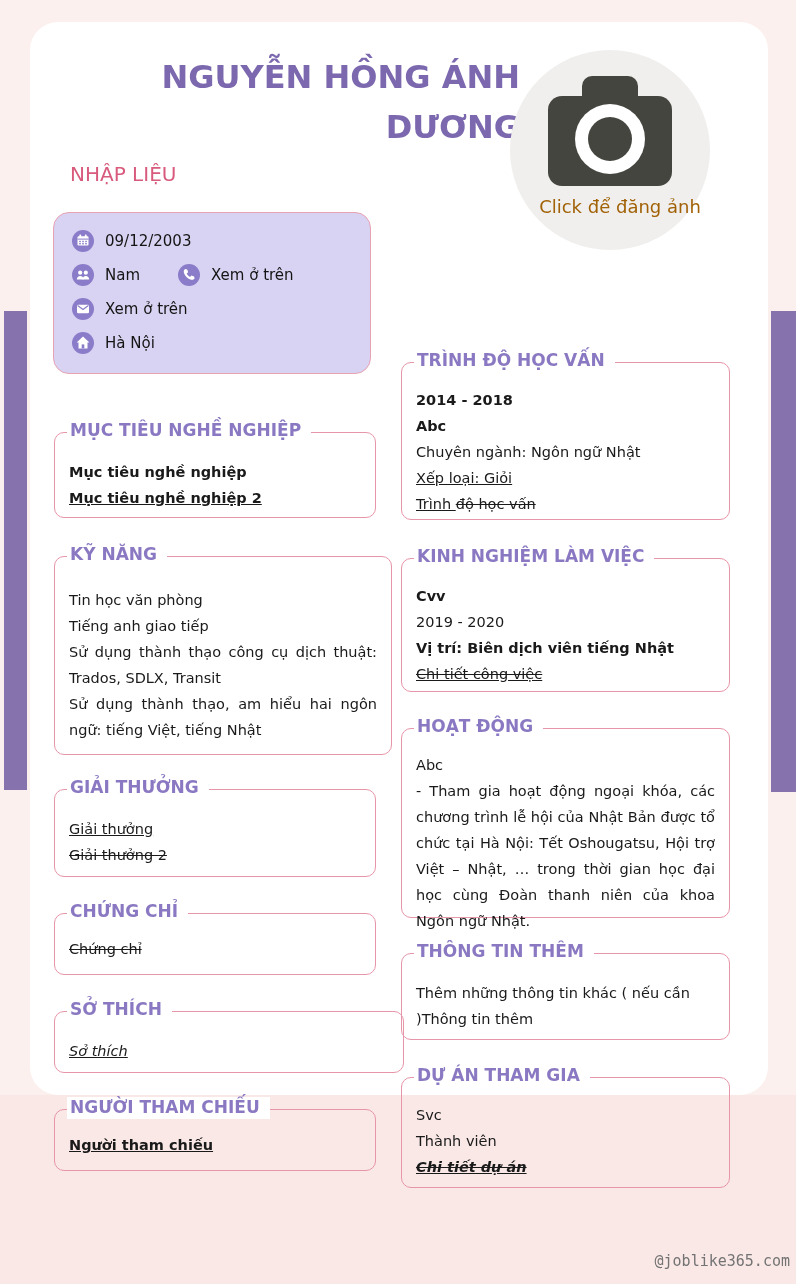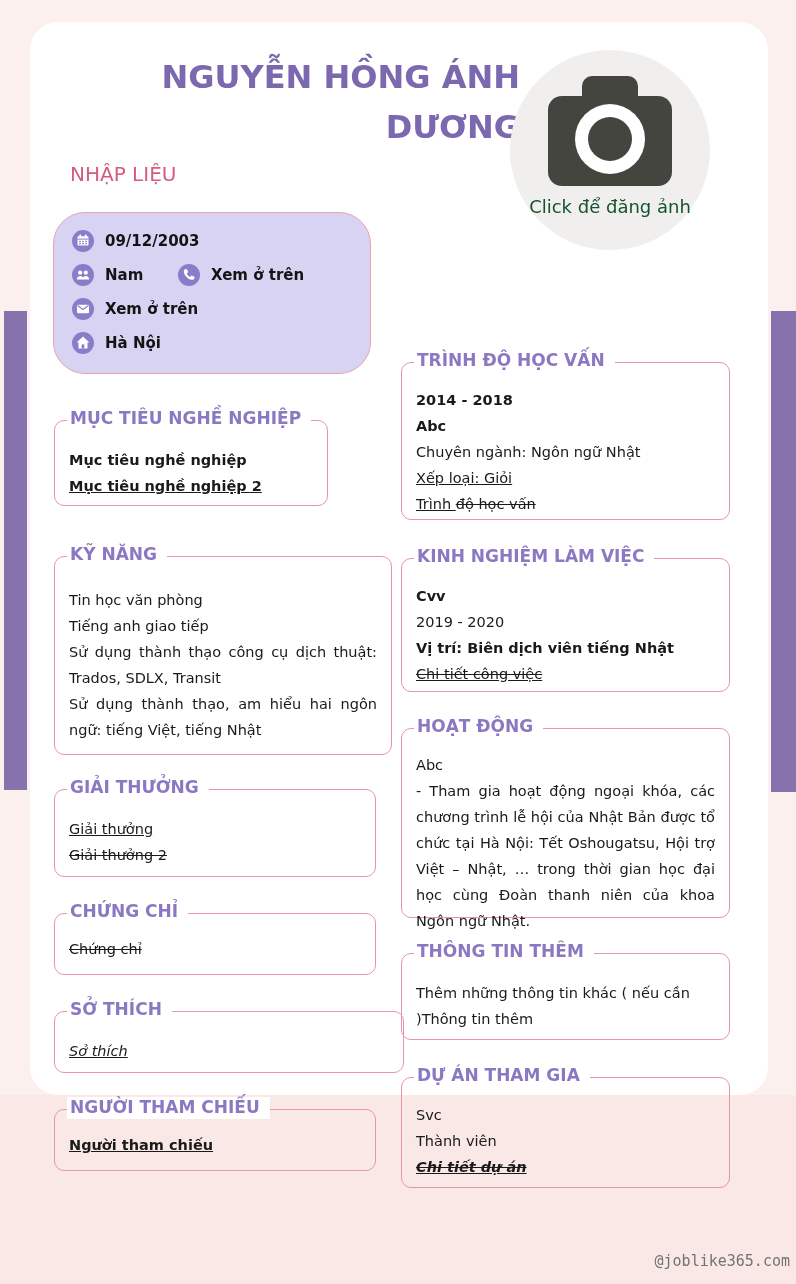--- a/index.html
+++ b/index.html
@@ -11,25 +11,25 @@
   .bar-right{left:771px;top:311px;width:25px;height:481px;}
   .card{position:absolute;left:30px;top:22px;width:738px;height:1073px;background:#ffffff;border-radius:28px;}
 
   .name{position:absolute;left:70px;top:52px;width:450px;font-size:32px;font-weight:bold;
         color:#7b68ae;line-height:50px;text-align:right;}
   .subtitle{position:absolute;left:70px;top:162px;font-size:20px;font-weight:normal;color:#d85a7c;}
 
   .photo{position:absolute;left:510px;top:50px;width:200px;height:200px;border-radius:50%;
          background:#f0efed;cursor:pointer;}
   .photo svg{position:absolute;left:50%;top:26px;transform:translateX(-50%);}
-  .photo-label{position:absolute;top:146px;left:0;width:100%;text-align:center;
-               font-size:18px;color:#14532d;}
+  .photo-label{position:absolute;top:146px;left:10px;width:100%;text-align:center;
+               font-size:18px;color:#a16207;}
 
   .info{position:absolute;left:53px;top:212px;width:316px;height:160px;background:#d8d3f2;
-        border:1px solid #e7a3b2;border-radius:32px;font-weight:bold;}
+        border:1px solid #e7a3b2;border-radius:16px;}
   .irow{position:absolute;left:18px;display:flex;align-items:center;gap:11px;font-size:15px;color:#141414;}
   .irow svg{flex:0 0 auto;display:block;}
 
   .sec{position:absolute;border:1px solid #e795a8;border-radius:10px;box-sizing:border-box;}
   .hd{position:absolute;top:-13px;left:12px;background:#ffffff;padding:0 10px 2px 3px;
       font-size:17px;font-weight:bold;color:#8a79c2;white-space:nowrap;}
   .bd{box-sizing:border-box;padding:24px 14px 0;font-size:14.5px;line-height:26px;color:#1a1a1a;}
   .b{font-weight:bold;} .u{text-decoration:underline;} .s{text-decoration:line-through;}
   .us{text-decoration:underline line-through;} .i{font-style:italic;} .j{text-align:justify;}
 
@@ -107,21 +107,21 @@
     <div class="irow" style="top:119px;">
       <svg width="22" height="22" viewBox="0 0 22 22">
         <circle cx="11" cy="11" r="11" fill="#8b7cc9"></circle>
         <path d="M11 4.6 L4.6 10.4 h1.9 v6 h9 v-6 h1.9 Z" fill="#ffffff"></path>
         <rect x="9.7" y="12.4" width="2.6" height="4" fill="#8b7cc9"></rect>
       </svg>
       <span>Hà Nội</span>
     </div>
   </div>
 
-  <div class="sec" style="left:54px;top:420px;width:274px;height:86px;">
+  <div class="sec" style="left:54px;top:432px;width:322px;height:86px;">
     <div class="hd">MỤC TIÊU NGHỀ NGHIỆP</div>
     <div class="bd" style="padding-top:26px;">
       <div class="b">Mục tiêu nghề nghiệp</div>
       <div class="b u">Mục tiêu nghề nghiệp 2</div>
     </div>
   </div>
 
   <div class="sec" style="left:54px;top:556px;width:338px;height:199px;">
     <div class="hd">KỸ NĂNG</div>
     <div class="bd" style="padding-top:30px;">

